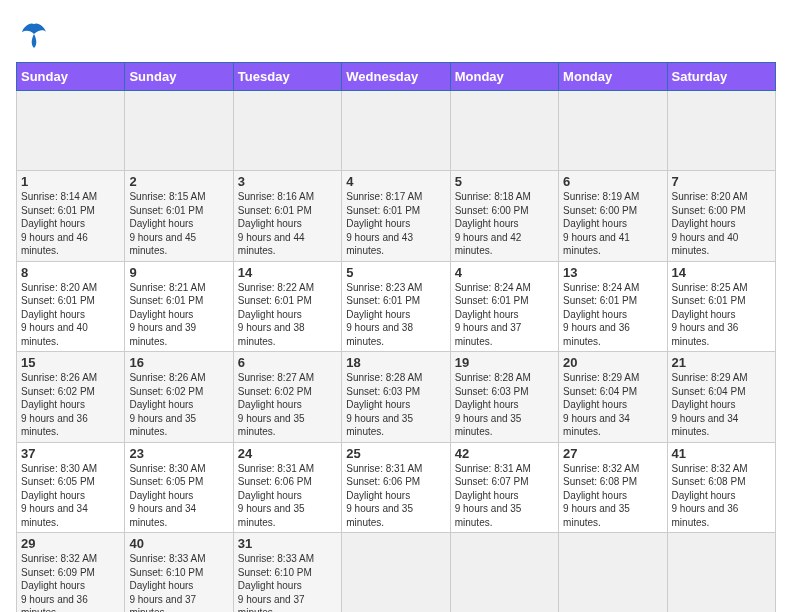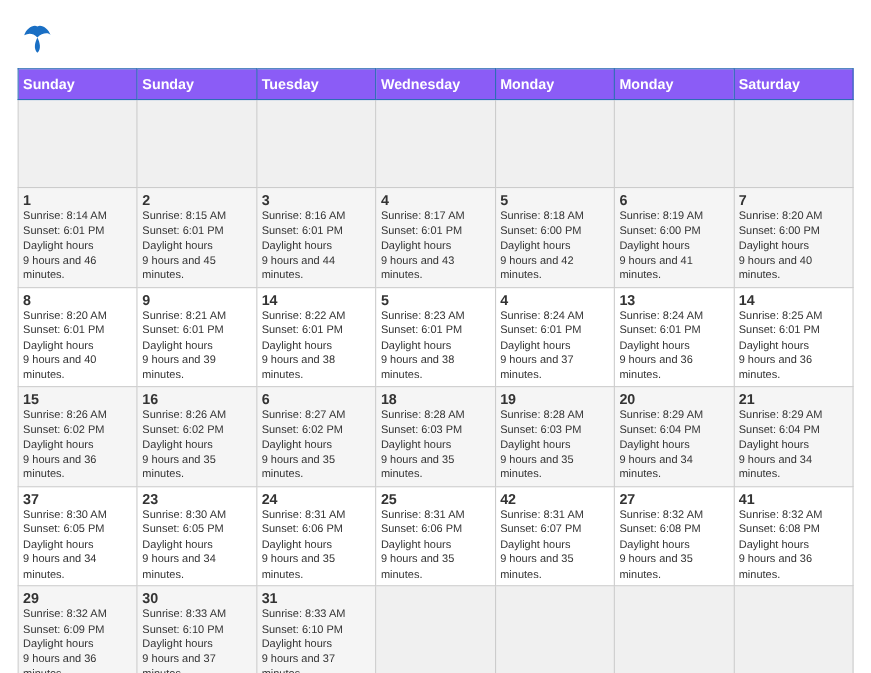--- a/index.html
+++ b/index.html
@@ -257,21 +257,21 @@
         <span class="day-number">41</span>
         <span class="day-info">Sunrise: 8:32 AM<br>Sunset: 6:08 PM<br>Daylight hours<br>9 hours and 36 minutes.</span>
       </td>
         </tr>
         <tr>
           <td>
         <span class="day-number">29</span>
         <span class="day-info">Sunrise: 8:32 AM<br>Sunset: 6:09 PM<br>Daylight hours<br>9 hours and 36 minutes.</span>
       </td>
           <td>
-        <span class="day-number">30</span>
+        <span class="day-number">40</span>
         <span class="day-info">Sunrise: 8:33 AM<br>Sunset: 6:10 PM<br>Daylight hours<br>9 hours and 37 minutes.</span>
       </td>
           <td>
         <span class="day-number">31</span>
         <span class="day-info">Sunrise: 8:33 AM<br>Sunset: 6:10 PM<br>Daylight hours<br>9 hours and 37 minutes.</span>
       </td>
           <td class="empty-cell"></td>
           <td class="empty-cell"></td>
           <td class="empty-cell"></td>
           <td class="empty-cell"></td>

